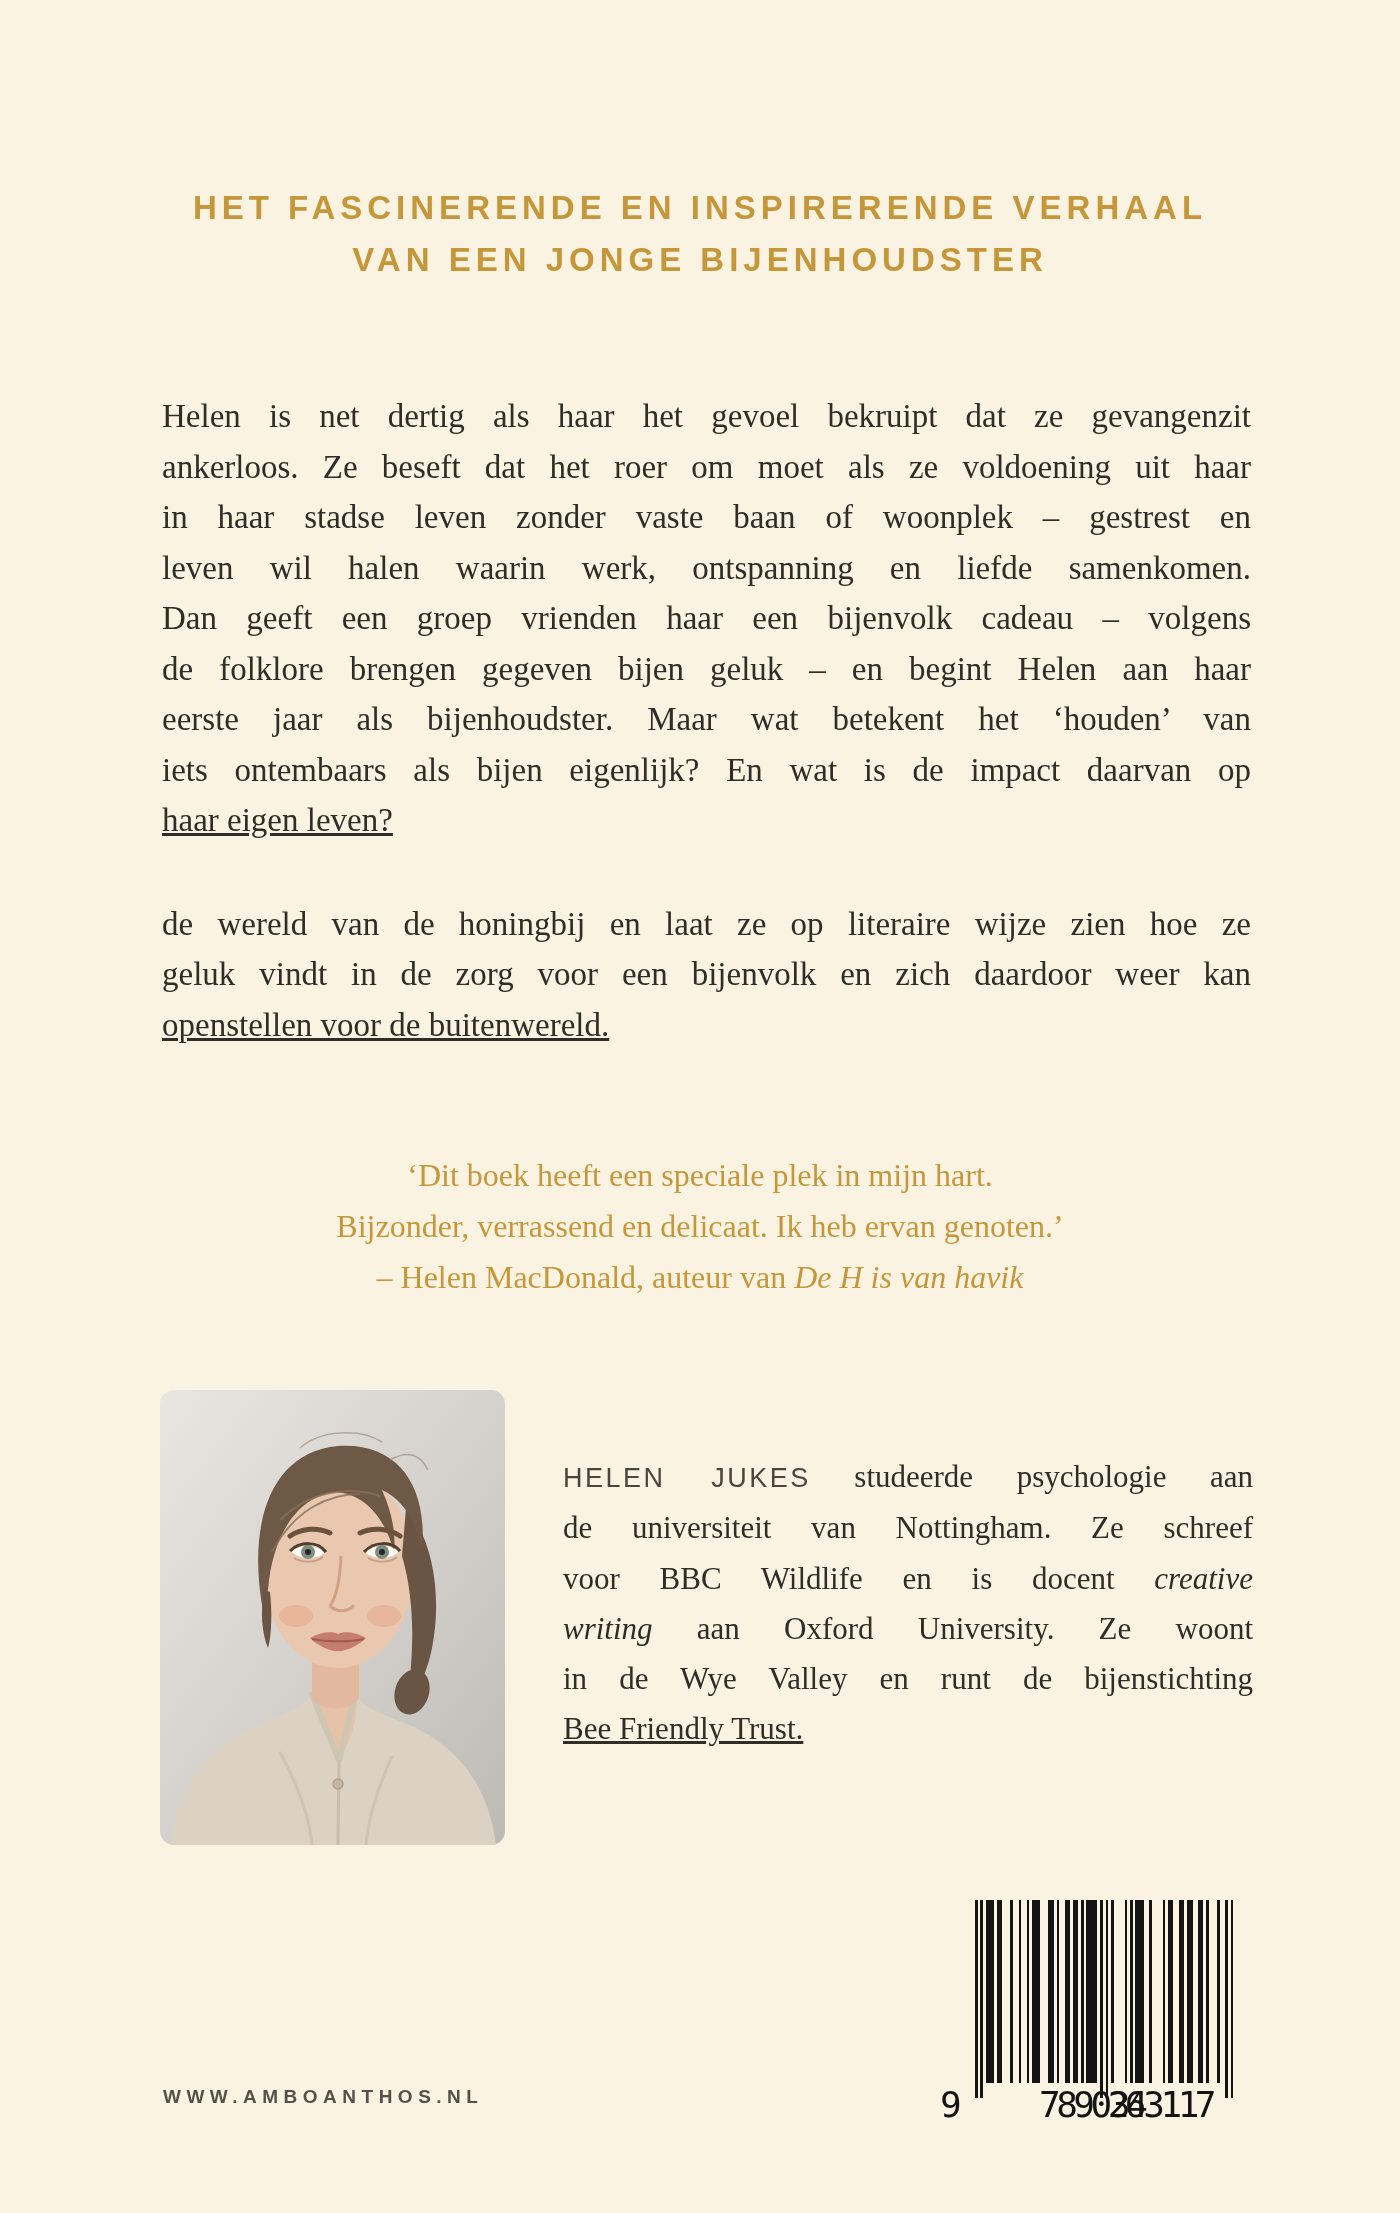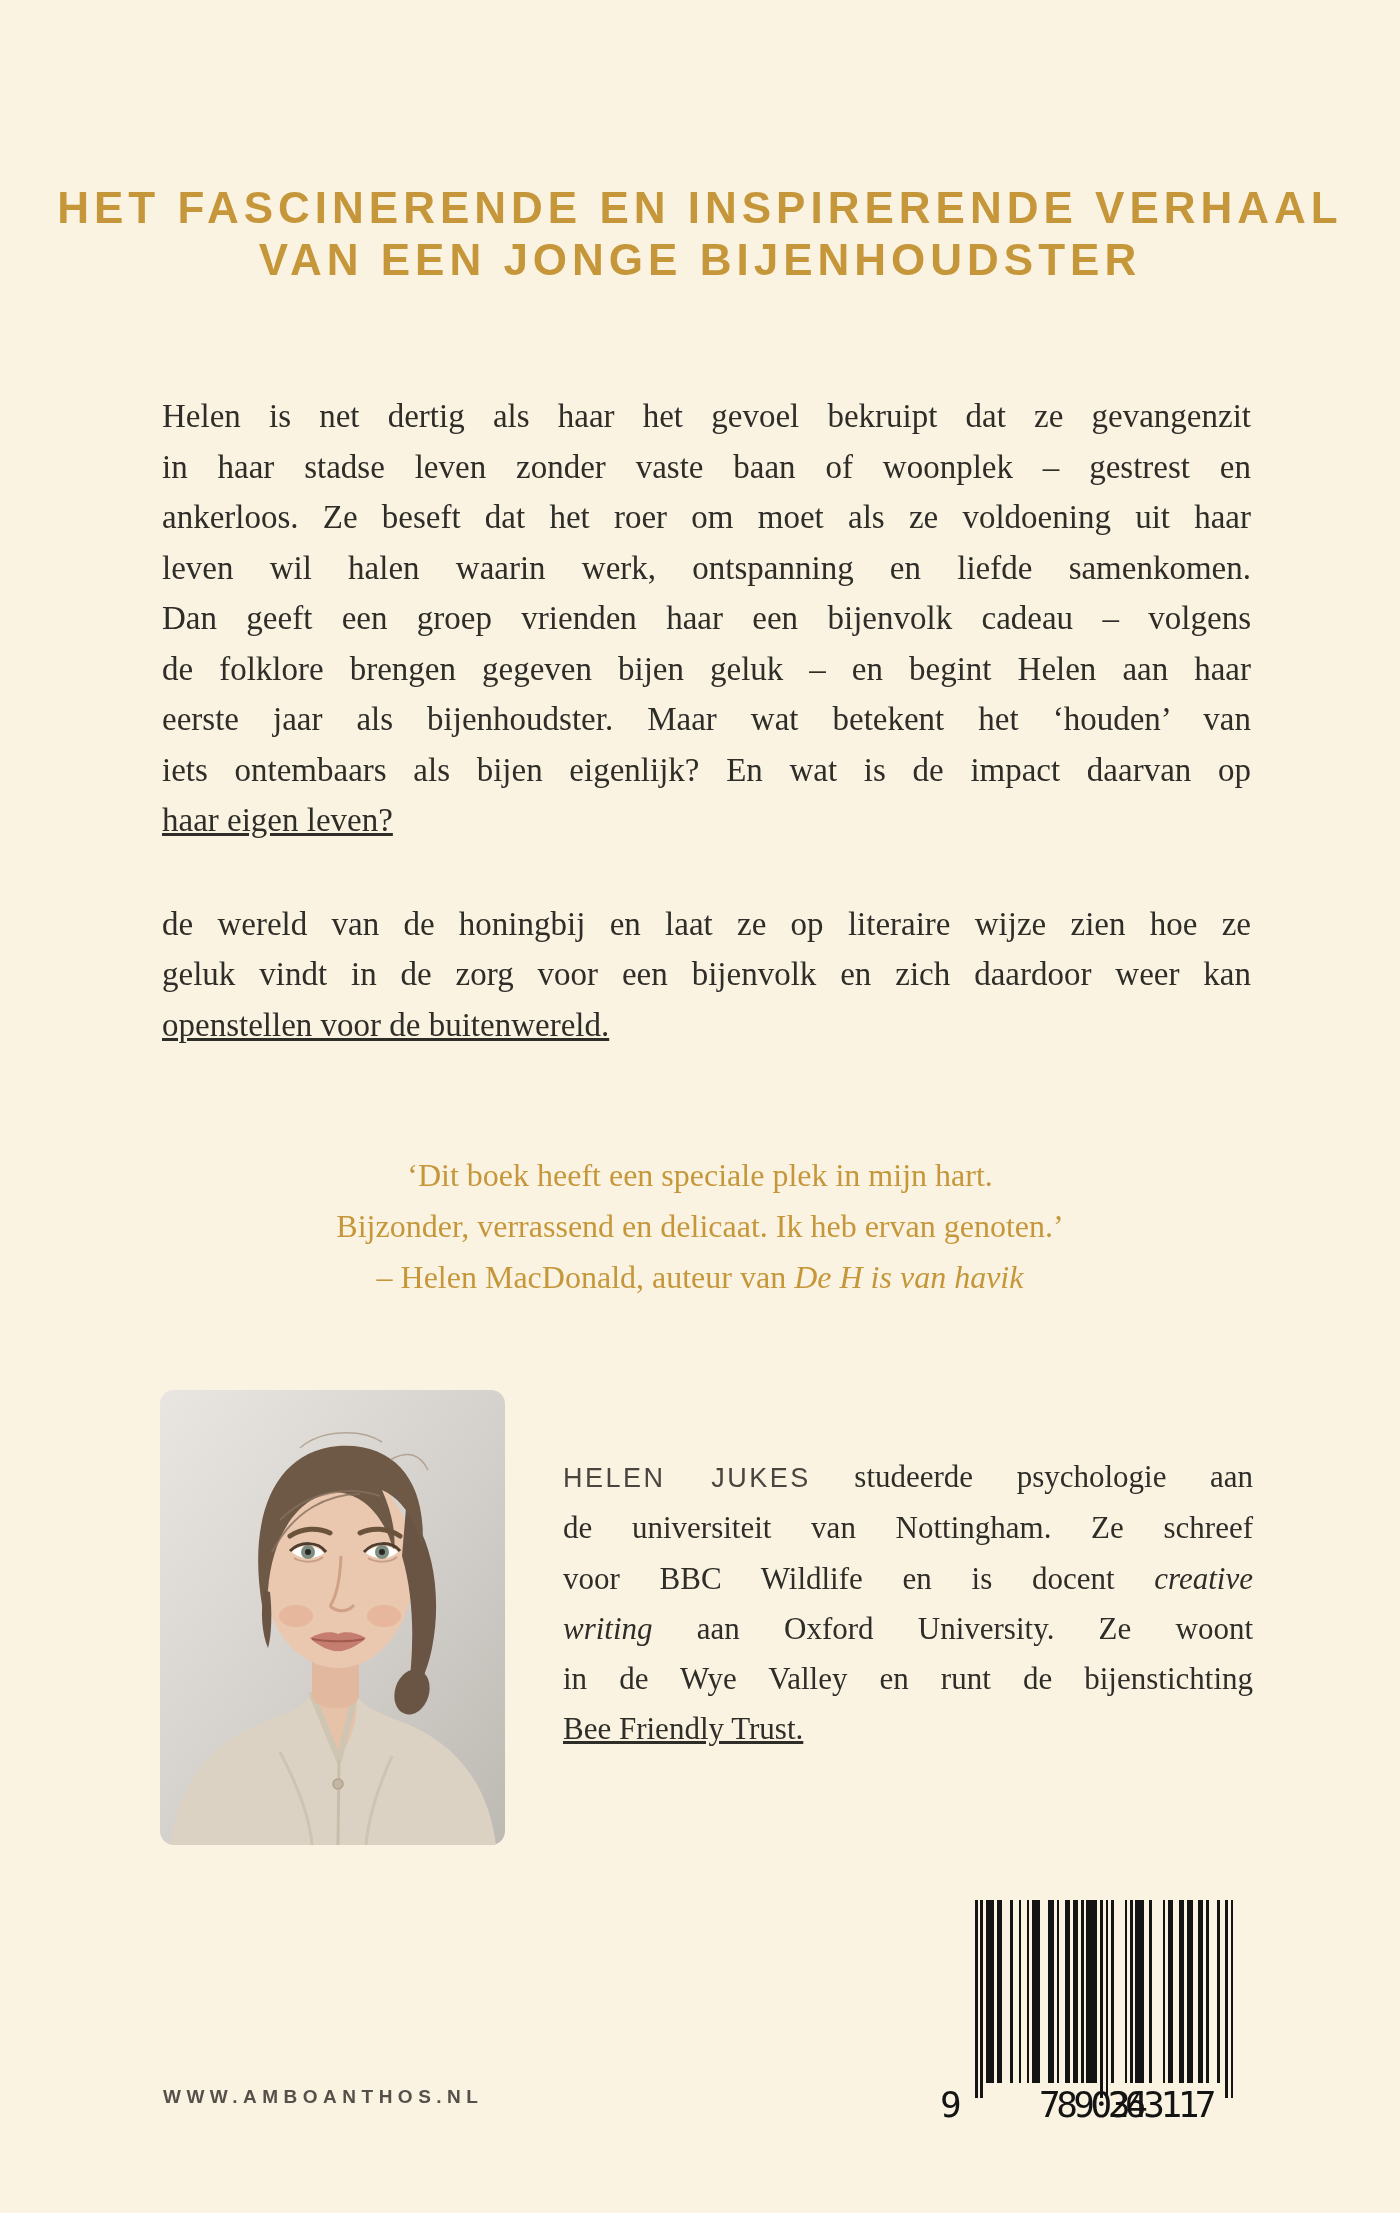--- a/index.html
+++ b/index.html
@@ -17,21 +17,21 @@
     overflow:hidden;
     font-family:"Liberation Serif", serif;
     color:var(--ink);
   }
   
   .tagline{
     position:absolute;top:182px;left:0;right:0;
     text-align:center;
     font-family:"Liberation Sans", sans-serif;
     font-weight:600;
-    font-size:44px;
+    font-size:33px;
     letter-spacing:5px;
     line-height:52px;
     color:var(--gold);
   }
   
   .synopsis{
     position:absolute;left:162px;top:391px;width:1089px;
     font-size:33px;line-height:50.5px;
   }
   .jline{
@@ -111,22 +111,22 @@
 <div class="page">
 
   <div class="tagline">
     <div>HET FASCINERENDE EN INSPIRERENDE VERHAAL</div>
     <div>VAN EEN JONGE BIJENHOUDSTER</div>
   </div>
 
   <div class="synopsis">
     <div class="para1">
       <div class="jline">Helen is net dertig als haar het gevoel bekruipt dat ze gevangenzit</div>
+      <div class="jline">ankerloos. Ze beseft dat het roer om moet als ze voldoening uit haar</div>
       <div class="jline">in haar stadse leven zonder vaste baan of woonplek – gestrest en</div>
-      <div class="jline">ankerloos. Ze beseft dat het roer om moet als ze voldoening uit haar</div>
       <div class="jline">leven wil halen waarin werk, ontspanning en liefde samenkomen.</div>
       <div class="jline">Dan geeft een groep vrienden haar een bijenvolk cadeau – volgens</div>
       <div class="jline">de folklore brengen gegeven bijen geluk – en begint Helen aan haar</div>
       <div class="jline">eerste jaar als bijenhoudster. Maar wat betekent het ‘houden’ van</div>
       <div class="jline">iets ontembaars als bijen eigenlijk? En wat is de impact daarvan op</div>
       <div class="lastline">haar eigen leven?</div>
     </div>
     <div class="para2">
       <div class="jline">de wereld van de honingbij en laat ze op literaire wijze zien hoe ze</div>
       <div class="jline">geluk vindt in de zorg voor een bijenvolk en zich daardoor weer kan</div>

